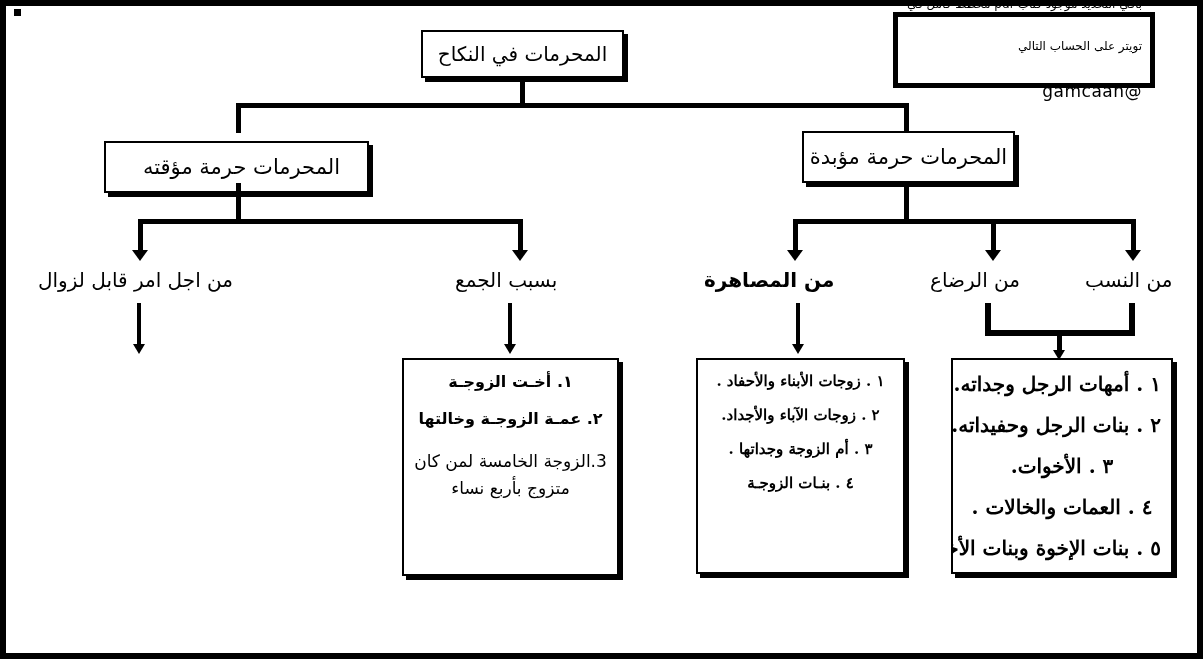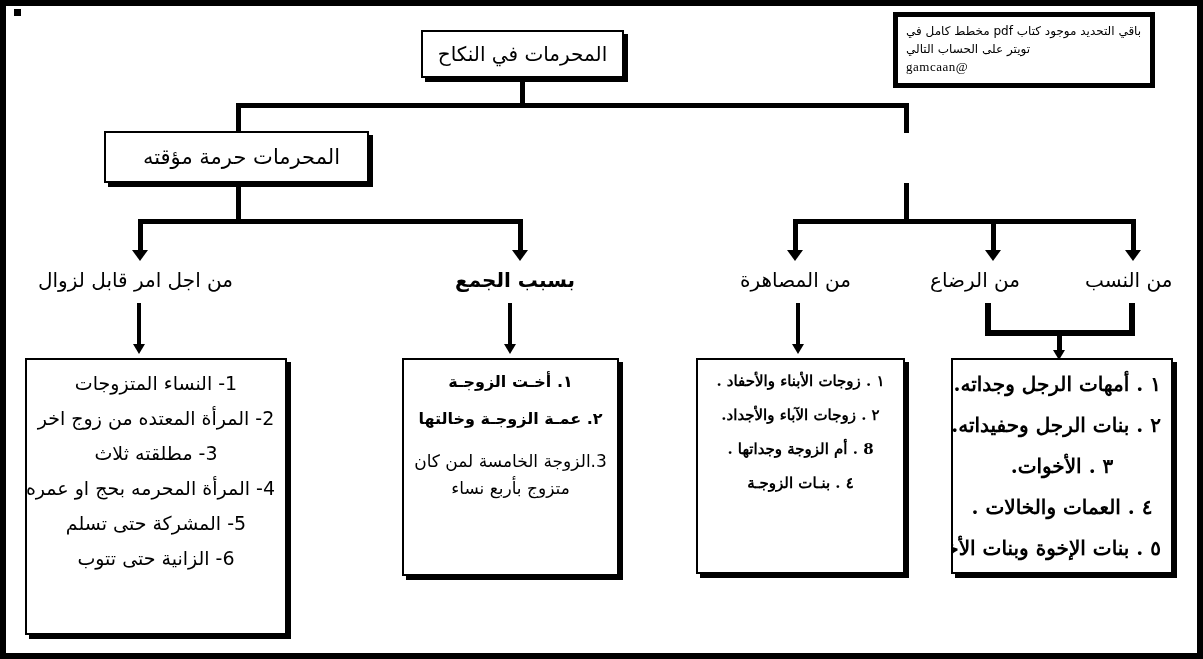--- a/index.html
+++ b/index.html
@@ -148,33 +148,33 @@
   #note-box {
     position: absolute;
     left: 893px;
     top: 12px;
     width: 262px;
     height: 76px;
     box-sizing: border-box;
     border: 5px solid #000000;
     background: #ffffff;
     direction: rtl;
-    text-align: left;
+    text-align: right;
     color: #000000;
     font-size: 12px;
     line-height: 1.45;
     padding: 6px 8px;
     display: flex;
     flex-direction: column;
     justify-content: center;
+    gap: 24px;
   }
   #note-box .note-line.handle {
-    font-size: 13px;
+    font-size: 17px;
     letter-spacing: 0.5px;
-    font-family: Liberation Serif, serif;
   }
 </style>
 </head>
 <body>
 
 <div id="page">
 
   <div id="page-frame"></div>
   <div class="corner-dot"></div>
 
@@ -189,48 +189,51 @@
   </div>
 
   <div class="vline" style="left:520px; top:78px; width:5px; height:28px;"></div>
 
   <div class="hline" style="left:236px; top:103px; width:673px; height:5px;"></div>
 
   <div class="vline" style="left:236px; top:103px; width:5px; height:30px;"></div>
 
   <div class="vline" style="left:904px; top:103px; width:5px; height:30px;"></div>
 
-  <div class="node branch-node" style="left:104px; top:131px; width:265px; height:52px;padding-left:10px;">
+  <div class="node branch-node" style="left:104px; top:141px; width:265px; height:52px;padding-left:10px;">
     <span>المحرمات حرمة مؤقته</span>
   </div>
 
+  <div class="node branch-node" style="left:802px; top:131px; width:213px; height:52px;">
+    <span>المحرمات حرمة مؤبدة</span>
+  </div>
 
   <div class="vline" style="left:236px; top:183px; width:5px; height:40px;"></div>
   <div class="hline" style="left:138px; top:219px; width:385px; height:5px;"></div>
   <div class="vline" style="left:138px; top:219px; width:5px; height:33px;"></div>
   <div class="arrow-head" style="left:132px; top:250px;"></div>
   <div class="vline" style="left:518px; top:219px; width:5px; height:33px;"></div>
   <div class="arrow-head" style="left:512px; top:250px;"></div>
 
   <div class="vline" style="left:904px; top:183px; width:5px; height:40px;"></div>
   <div class="hline" style="left:793px; top:219px; width:343px; height:5px;"></div>
   <div class="vline" style="left:793px; top:219px; width:5px; height:33px;"></div>
   <div class="arrow-head" style="left:787px; top:250px;"></div>
   <div class="vline" style="left:991px; top:219px; width:5px; height:33px;"></div>
   <div class="arrow-head" style="left:985px; top:250px;"></div>
   <div class="vline" style="left:1131px; top:219px; width:5px; height:33px;"></div>
   <div class="arrow-head" style="left:1125px; top:250px;"></div>
 
   <div class="leaf-label" style="left:38px; top:268px; width:215px;">
     <span>من اجل امر قابل لزوال</span>
   </div>
-  <div class="leaf-label" style="left:455px; top:268px; width:130px;font-weight:bold;">
+  <div class="leaf-label" style="left:455px; top:268px; width:130px;">
     <span>بسبب الجمع</span>
   </div>
-  <div class="leaf-label" style="left:740px; top:268px; width:155px;">
+  <div class="leaf-label" style="left:704px; top:268px; width:155px;font-weight:bold;">
     <span>من المصاهرة</span>
   </div>
   <div class="leaf-label" style="left:930px; top:268px; width:130px;">
     <span>من الرضاع</span>
   </div>
   <div class="leaf-label" style="left:1085px; top:268px; width:105px;">
     <span>من النسب</span>
   </div>
 
   <div class="vline" style="left:137px; top:303px; width:4px; height:45px;"></div>
@@ -241,39 +244,31 @@
 
   <div class="vline" style="left:796px; top:303px; width:4px; height:45px;"></div>
   <div class="arrow-head thin" style="left:792px; top:344px;"></div>
 
   <div class="vline" style="left:985px; top:303px; width:6px; height:33px;"></div>
   <div class="vline" style="left:1129px; top:303px; width:6px; height:33px;"></div>
   <div class="hline" style="left:985px; top:330px; width:150px; height:6px;"></div>
   <div class="vline" style="left:1057px; top:330px; width:5px; height:25px;"></div>
   <div class="arrow-head thin" style="left:1053px; top:350px;"></div>
 
-  <div class="listbox ltype-a" style="left:25px; top:358px; width:262px; height:277px;">
-    <div class="row">1- النساء المتزوجات</div>
-    <div class="row">2- المرأة المعتده من زوج اخر</div>
-    <div class="row">3- مطلقته ثلاث</div>
-    <div class="row">4- المرأة المحرمه بحج او عمره</div>
-    <div class="row">5- المشركة حتى تسلم</div>
-    <div class="row">6- الزانية حتى تتوب</div>
-  </div>
 
   <div class="listbox ltype-b" style="left:402px; top:358px; width:217px; height:218px;">
     <div class="row bold">١. أخـت الزوجـة</div>
     <div class="row bold">٢. عمـة الزوجـة وخالتها</div>
     <div class="row wrap">3.الزوجة الخامسة لمن كان متزوج بأربع نساء</div>
   </div>
 
   <div class="listbox ltype-c" style="left:696px; top:358px; width:209px; height:216px;">
     <div class="row">١ . زوجات الأبناء والأحفاد .</div>
     <div class="row">٢ . زوجات الآباء والأجداد.</div>
-    <div class="row">8 . أم الزوجة وجداتها .</div>
+    <div class="row">٣ . أم الزوجة وجداتها .</div>
     <div class="row">٤ . بنـات الزوجـة</div>
   </div>
 
   <div class="listbox ltype-d" style="left:951px; top:358px; width:222px; height:216px;">
     <div class="row">١ . أمهات الرجل وجداته.</div>
     <div class="row">٢ . بنات الرجل وحفيداته.</div>
     <div class="row">٣ . الأخوات.</div>
     <div class="row">٤ . العمات والخالات .</div>
     <div class="row">٥ . بنات الإخوة وبنات الأخوات.</div>
   </div>

